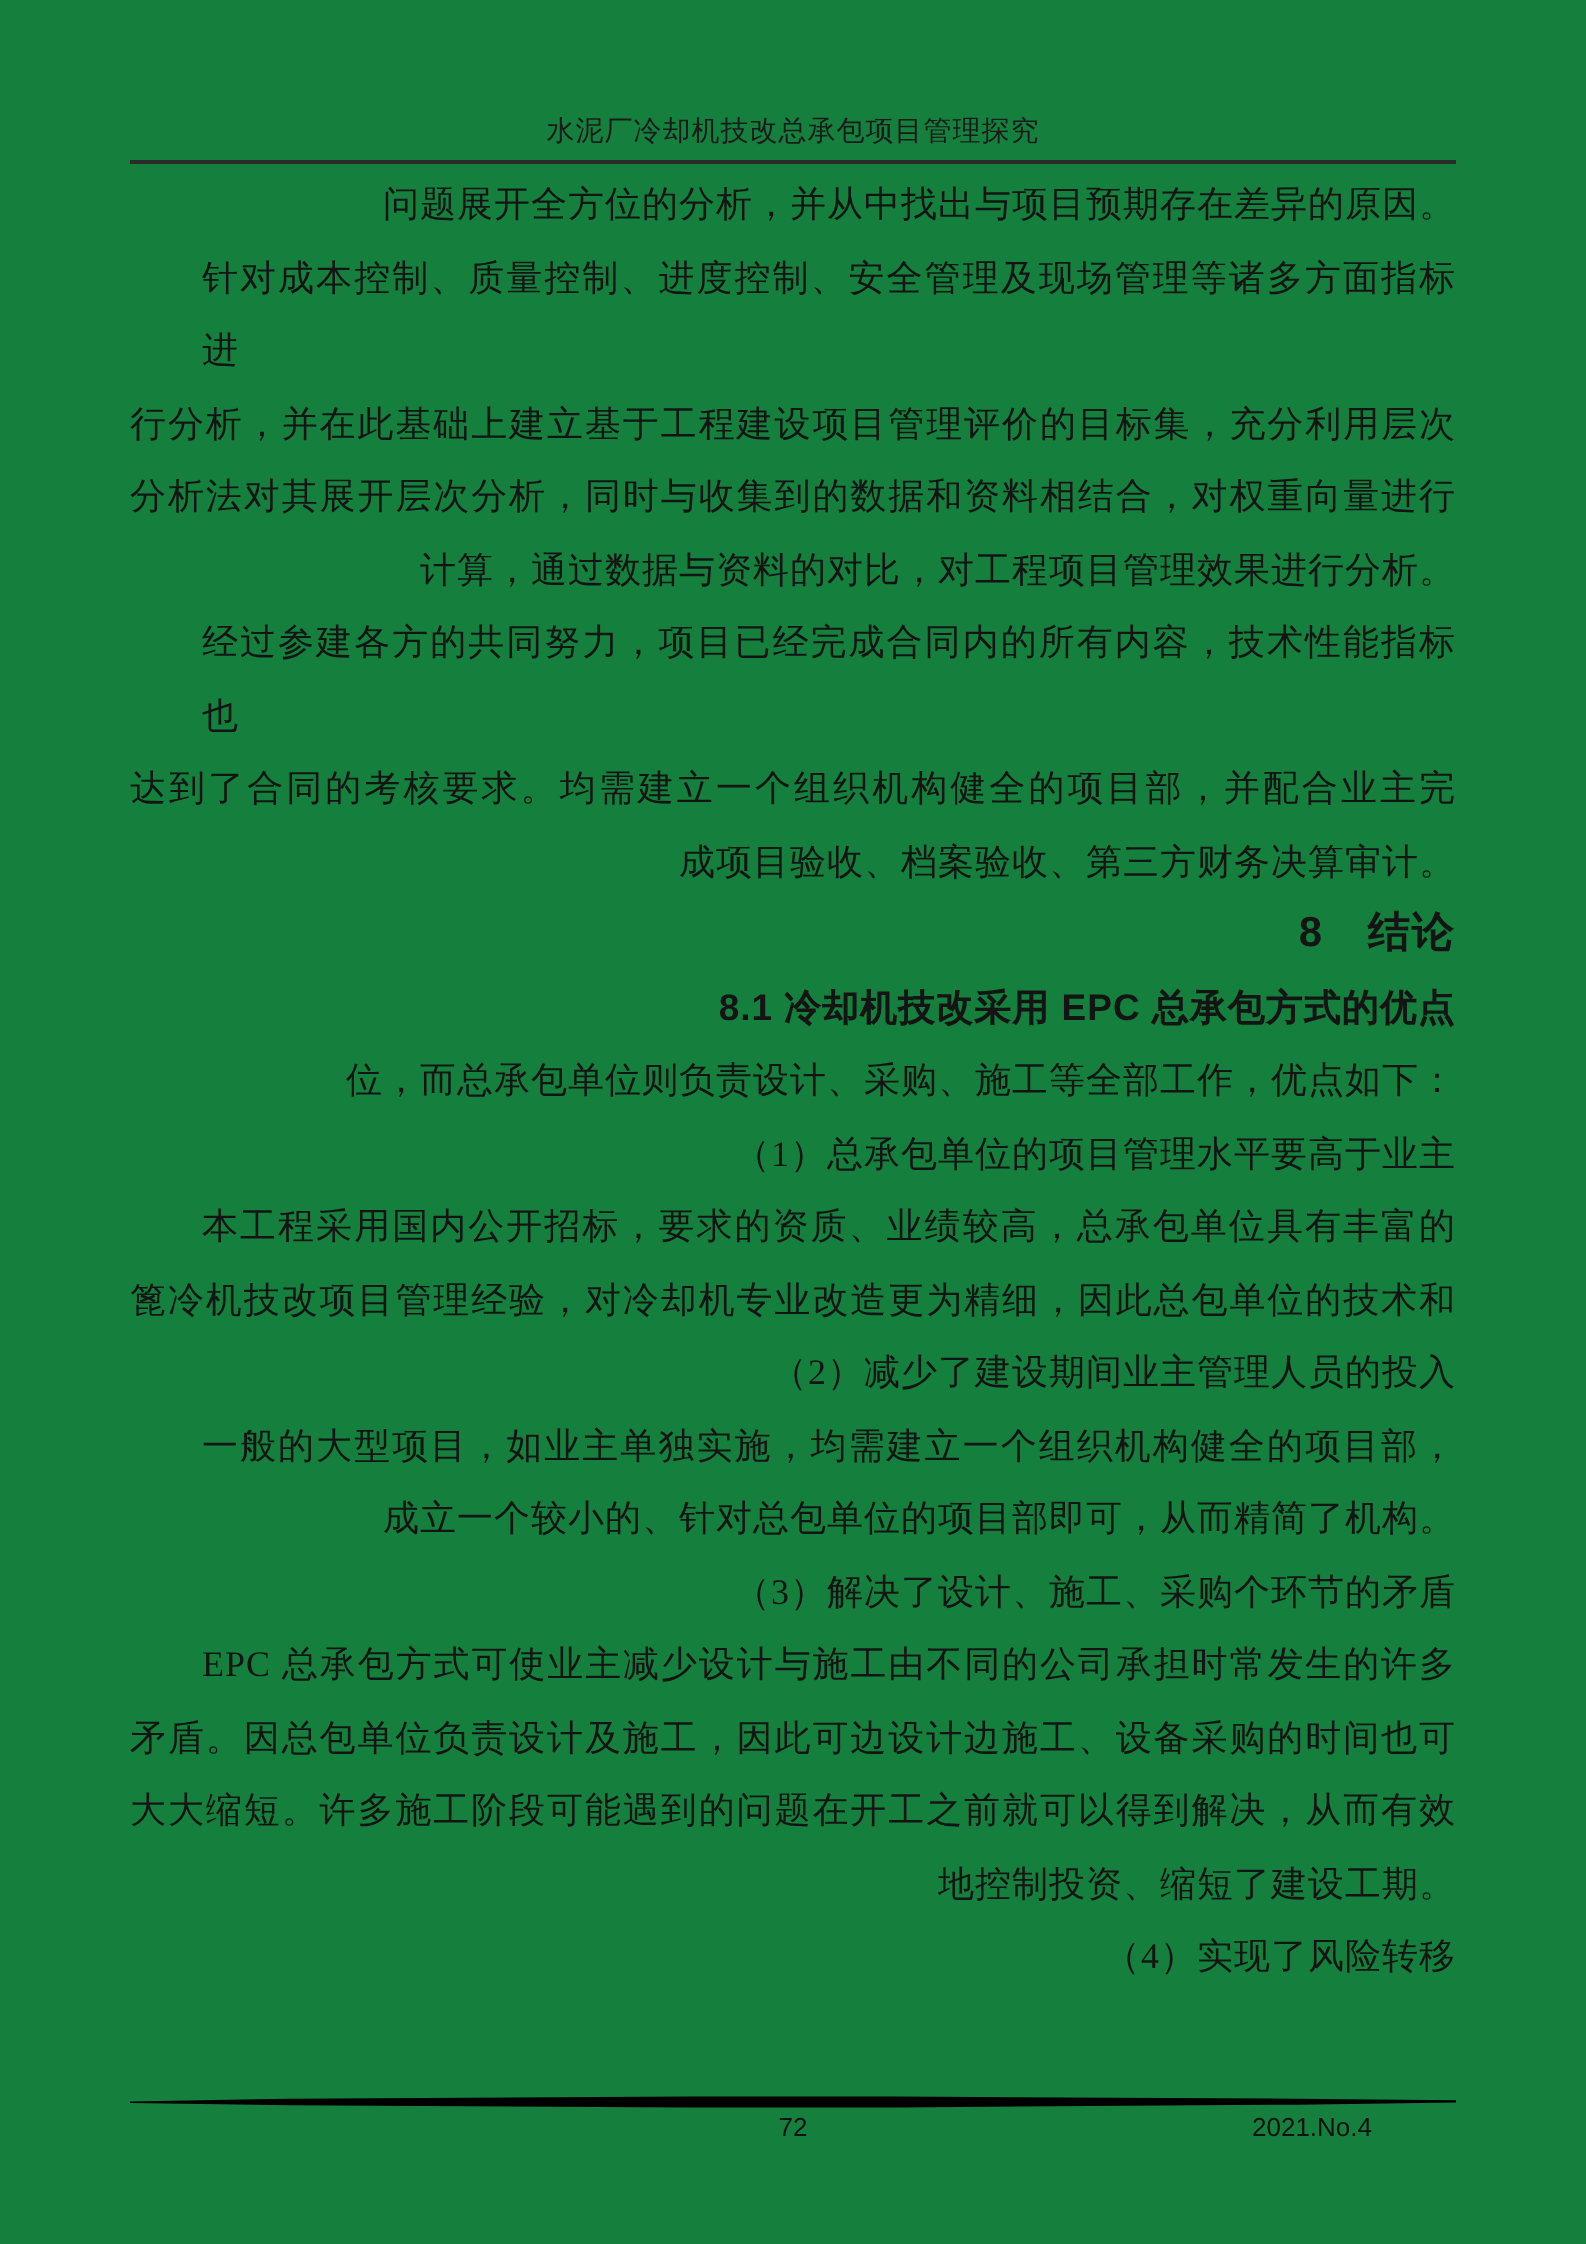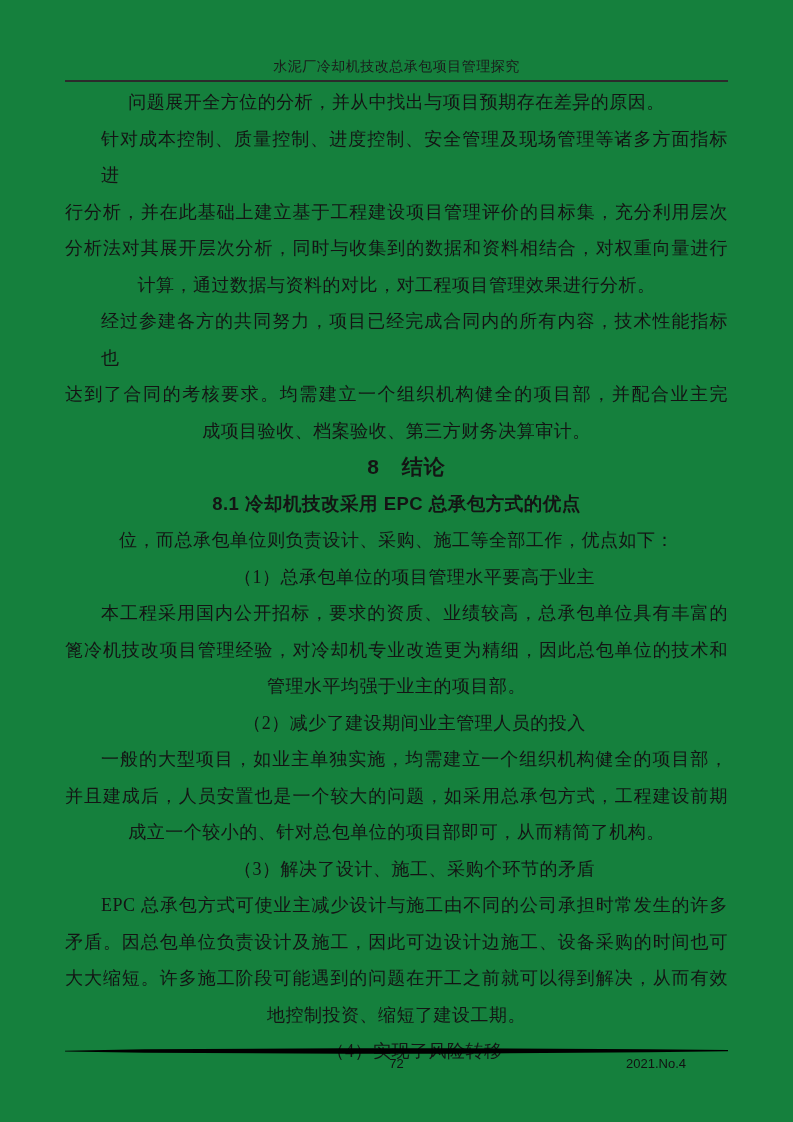--- a/index.html
+++ b/index.html
@@ -39,21 +39,21 @@
   .content {
     position: absolute;
     top: 84px;
     left: 65px;
     right: 65px;
   }
   .line {
     font-size: 18px;
     line-height: 36.5px;
     letter-spacing: 0.5px;
-    text-align: center;
+    text-align: right;
     color: #141414;
   }
   .line.indent { padding-left: 2em; }
   .line.justify {
     text-align: justify;
     text-align-last: justify;
   }
   .line.h1 {
     font-family: "Liberation Sans", "DejaVu Sans", sans-serif;
     font-weight: bold;
@@ -118,24 +118,22 @@
       <div class="line body">计算，通过数据与资料的对比，对工程项目管理效果进行分析。</div>
       <div class="line body indent justify">经过参建各方的共同努力，项目已经完成合同内的所有内容，技术性能指标也</div>
       <div class="line body justify">达到了合同的考核要求。均需建立一个组织机构健全的项目部，并配合业主完</div>
       <div class="line body">成项目验收、档案验收、第三方财务决算审计。</div>
       <div class="line h1">8　结论</div>
       <div class="line h2">8.1 冷却机技改采用 EPC 总承包方式的优点</div>
       <div class="line body">位，而总承包单位则负责设计、采购、施工等全部工作，优点如下：</div>
       <div class="line body indent">（1）总承包单位的项目管理水平要高于业主</div>
       <div class="line body indent justify">本工程采用国内公开招标，要求的资质、业绩较高，总承包单位具有丰富的</div>
       <div class="line body justify">篦冷机技改项目管理经验，对冷却机专业改造更为精细，因此总包单位的技术和</div>
-      <div class="line body">管理水平均强于业主的项目部。</div>
       <div class="line body indent">（2）减少了建设期间业主管理人员的投入</div>
       <div class="line body indent justify">一般的大型项目，如业主单独实施，均需建立一个组织机构健全的项目部，</div>
-      <div class="line body justify">并且建成后，人员安置也是一个较大的问题，如采用总承包方式，工程建设前期</div>
       <div class="line body">成立一个较小的、针对总包单位的项目部即可，从而精简了机构。</div>
       <div class="line body indent">（3）解决了设计、施工、采购个环节的矛盾</div>
       <div class="line body indent justify">EPC 总承包方式可使业主减少设计与施工由不同的公司承担时常发生的许多</div>
       <div class="line body justify">矛盾。因总包单位负责设计及施工，因此可边设计边施工、设备采购的时间也可</div>
       <div class="line body justify">大大缩短。许多施工阶段可能遇到的问题在开工之前就可以得到解决，从而有效</div>
       <div class="line body">地控制投资、缩短了建设工期。</div>
       <div class="line body indent">（4）实现了风险转移</div>
     </main>
 
   <div class="footer">

